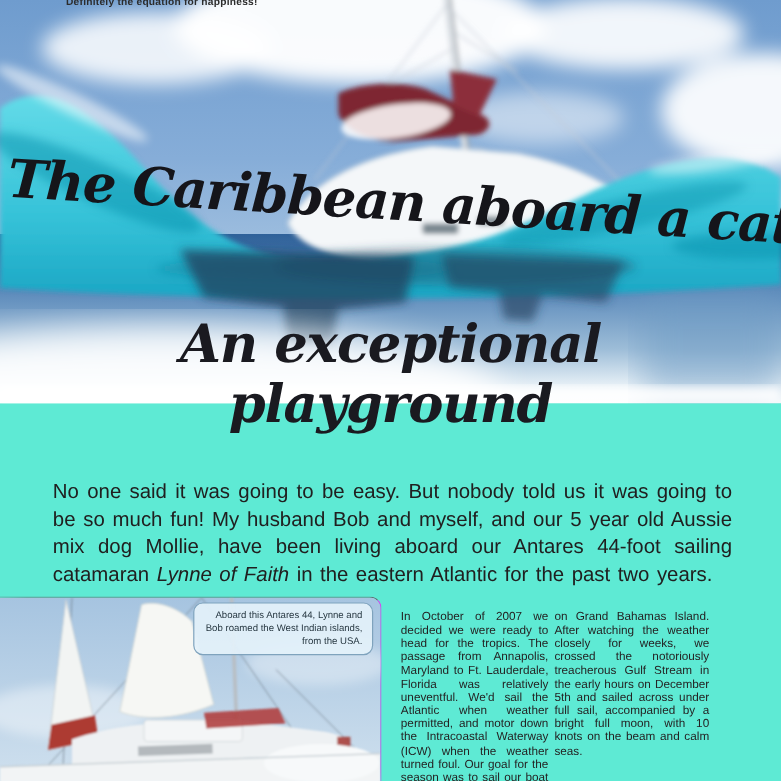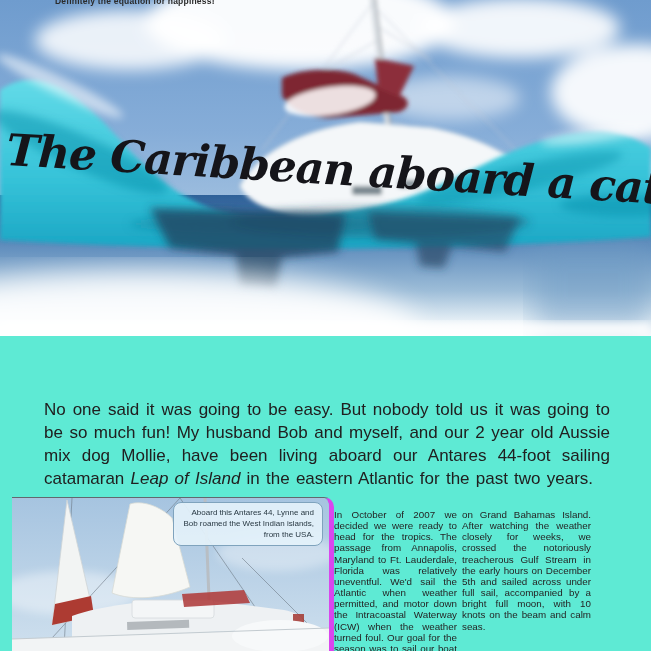--- a/index.html
+++ b/index.html
@@ -22,22 +22,22 @@
              font-family:"DejaVu Serif","Liberation Serif",serif;
              font-style:italic;font-weight:bold;font-size:44px;line-height:50px;
              color:#1a1a20;letter-spacing:-1px;}
 
   
   .intro{position:absolute;left:44px;top:381px;width:566px;font-size:17px;
          line-height:23px;color:#202020;text-align:justify;word-spacing:1.5px;}
   .intro .boat-name{font-style:italic;}
 
   
-  .photo2{position:absolute;left:12px;top:497px;width:317px;height:154px;margin:0;
-          border-top:1px solid #61686e;border-right:5px solid #d946ef;
+  .photo2{position:absolute;left:0;top:497px;width:317px;height:154px;margin:0;
+          border-top:1px solid #61686e;border-right:1px solid #d946ef;
           border-radius:0 10px 0 0;overflow:hidden;}
   .photo2 svg{display:block;}
   .caption{position:absolute;top:4px;right:6px;width:132px;padding:5px 8px;
            background:rgba(227,241,250,.93);border:1px solid #7fa3bd;
            border-radius:8px;font-size:8px;line-height:1.35;text-align:right;
            color:#273741;}
 
   .col{position:absolute;top:497px;height:154px;overflow:hidden;font-size:9.8px;
        line-height:11.15px;color:#242424;text-align:justify;}
   .col p{margin:12px;}
@@ -140,22 +140,26 @@
         <ellipse cx="380" cy="222" rx="150" ry="16" opacity=".35"></ellipse>
       </g>
 
       <ellipse cx="140" cy="332" rx="280" ry="62" fill="#ffffff" opacity=".9" filter="url(#b14)"></ellipse>
       <rect x="0" y="322" width="651" height="14" fill="#ffffff" opacity=".85" filter="url(#b4)"></rect>
     </svg>
     <div class="strapline">Definitely the equation for happiness!</div>
   </div>
 
   <h1 class="main-title" style="margin:0;">The Caribbean aboard a cat:</h1>
-
-  <p class="intro"><span>No one said it was going to be easy. But nobody told us it was going to be so much fun! My husband Bob and myself, and our 2 year old Aussie mix dog Mollie, have been living aboard our Antares 44-foot sailing catamaran </span><span class="boat-name">Leap of Island</span><span> in the eastern Atlantic for the past two years.</span></p>
+  <div class="sub-title">
+    <div>An exceptional</div>
+    <div>playground</div>
+  </div>
+
+  <p class="intro"><span>No one said it was going to be easy. But nobody told us it was going to be so much fun! My husband Bob and myself, and our 5 year old Aussie mix dog Mollie, have been living aboard our Antares 44-foot sailing catamaran </span><span class="boat-name">Lynne of Faith</span><span> in the eastern Atlantic for the past two years.</span></p>
 
   <figure class="photo2">
     <svg width="317" height="154" viewBox="0 0 317 154">
       <defs>
         <linearGradient id="sky2" x1="0" y1="0" x2="0" y2="1">
           <stop offset="0" stop-color="#a6c4e0"></stop>
             <stop offset="1" stop-color="#cfe0ee"></stop>
         </linearGradient>
         <filter id="pb1">
             <feGaussianBlur stdDeviation=".7"></feGaussianBlur>

